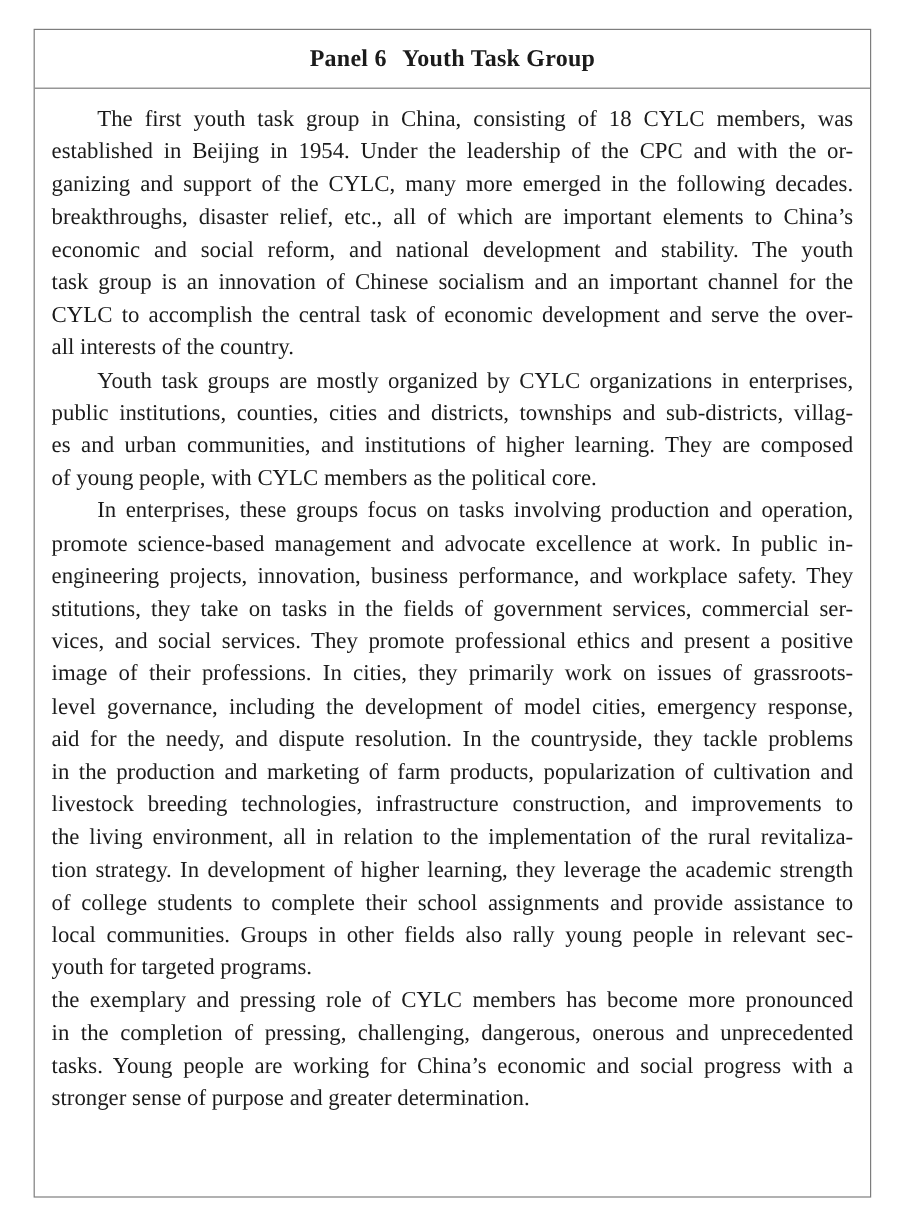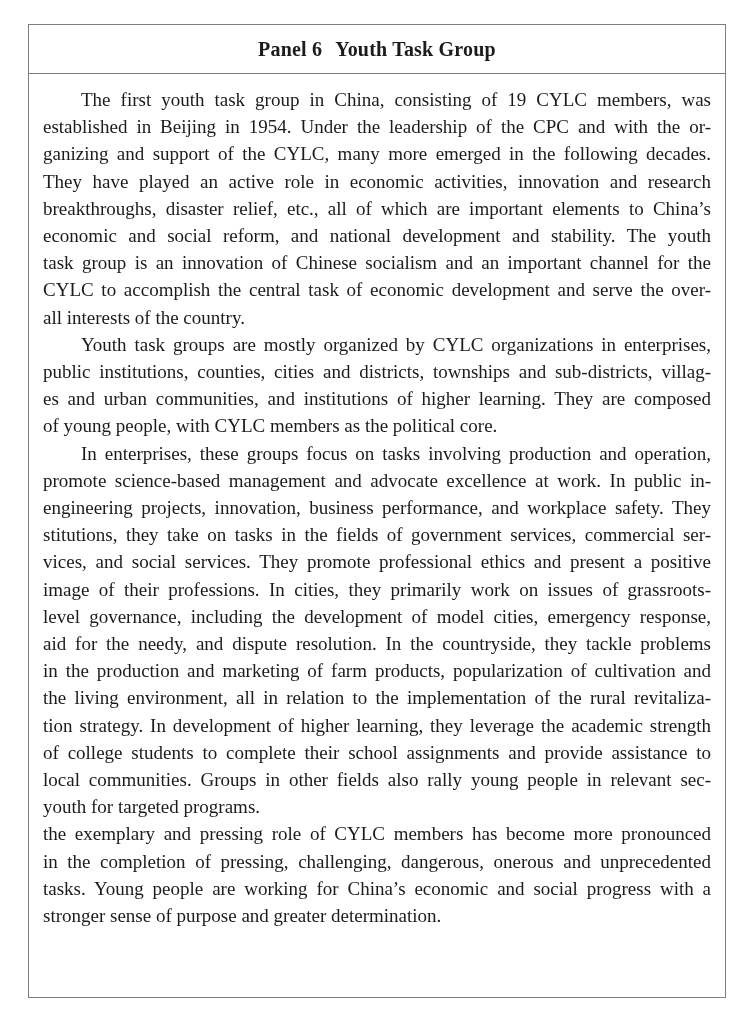--- a/index.html
+++ b/index.html
@@ -60,24 +60,23 @@
 
 <div class="page">
   <div class="panel">
     <div class="panel-title">
       <span>Panel 6</span>
         <span class="title-gap"></span>
         <span>Youth Task Group</span>
     </div>
     <div class="panel-body">
         <div class="para">
-          <div class="line first">The first youth task group in China, consisting of 19 CYLC members, was</div>
+          <div class="line first">The first youth task group in China, consisting of 18 CYLC members, was</div>
           <div class="line">established in Beijing in 1954. Under the leadership of the CPC and with the or-</div>
           <div class="line">ganizing and support of the CYLC, many more emerged in the following decades.</div>
-          <div class="line">They have played an active role in economic activities, innovation and research</div>
           <div class="line">breakthroughs, disaster relief, etc., all of which are important elements to China’s</div>
           <div class="line">economic and social reform, and national development and stability. The youth</div>
           <div class="line">task group is an innovation of Chinese socialism and an important channel for the</div>
           <div class="line">CYLC to accomplish the central task of economic development and serve the over-</div>
           <div class="line last">all interests of the country.</div>
         </div>
         <div class="para">
           <div class="line first">Youth task groups are mostly organized by CYLC organizations in enterprises,</div>
           <div class="line">public institutions, counties, cities and districts, townships and sub-districts, villag-</div>
           <div class="line">es and urban communities, and institutions of higher learning. They are composed</div>
@@ -86,20 +85,21 @@
         <div class="para">
           <div class="line first">In enterprises, these groups focus on tasks involving production and operation,</div>
           <div class="line">promote science-based management and advocate excellence at work. In public in-</div>
           <div class="line">engineering projects, innovation, business performance, and workplace safety. They</div>
           <div class="line">stitutions, they take on tasks in the fields of government services, commercial ser-</div>
           <div class="line">vices, and social services. They promote professional ethics and present a positive</div>
           <div class="line">image of their professions. In cities, they primarily work on issues of grassroots-</div>
           <div class="line">level governance, including the development of model cities, emergency response,</div>
           <div class="line">aid for the needy, and dispute resolution. In the countryside, they tackle problems</div>
           <div class="line">in the production and marketing of farm products, popularization of cultivation and</div>
+          <div class="line">livestock breeding technologies, infrastructure construction, and improvements to</div>
           <div class="line">the living environment, all in relation to the implementation of the rural revitaliza-</div>
           <div class="line">tion strategy. In development of higher learning, they leverage the academic strength</div>
           <div class="line">of college students to complete their school assignments and provide assistance to</div>
           <div class="line">local communities. Groups in other fields also rally young people in relevant sec-</div>
           <div class="line last">youth for targeted programs.</div>
         </div>
         <div class="para">
           <div class="line">the exemplary and pressing role of CYLC members has become more pronounced</div>
           <div class="line">in the completion of pressing, challenging, dangerous, onerous and unprecedented</div>
           <div class="line">tasks. Young people are working for China’s economic and social progress with a</div>

